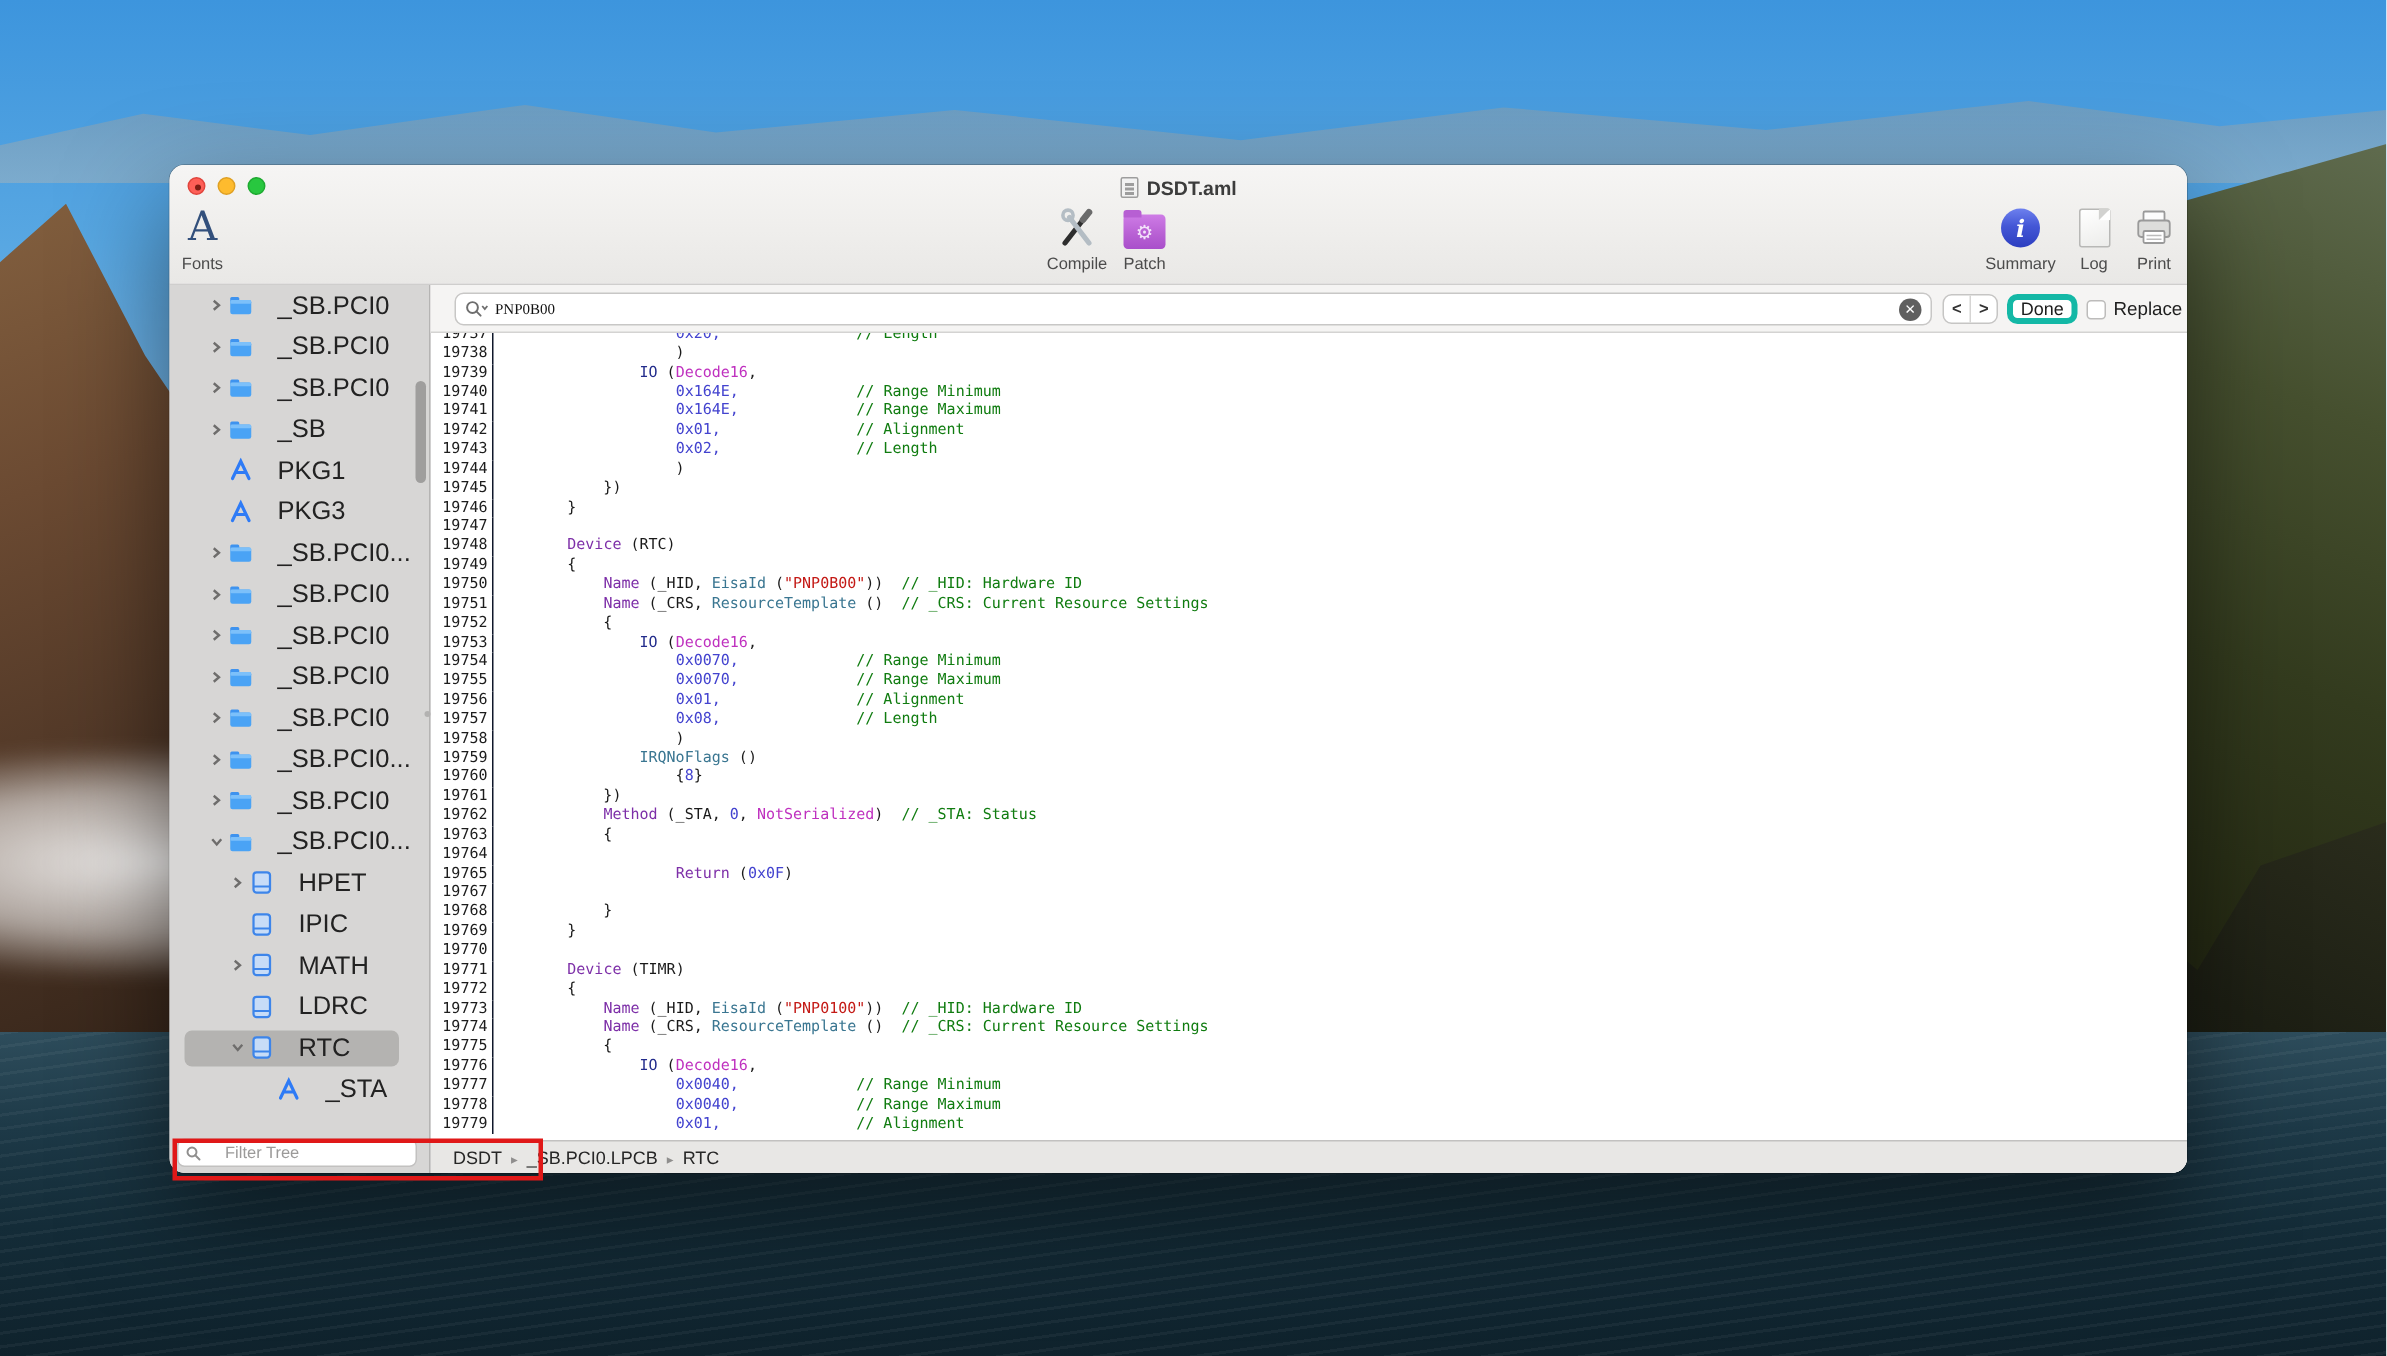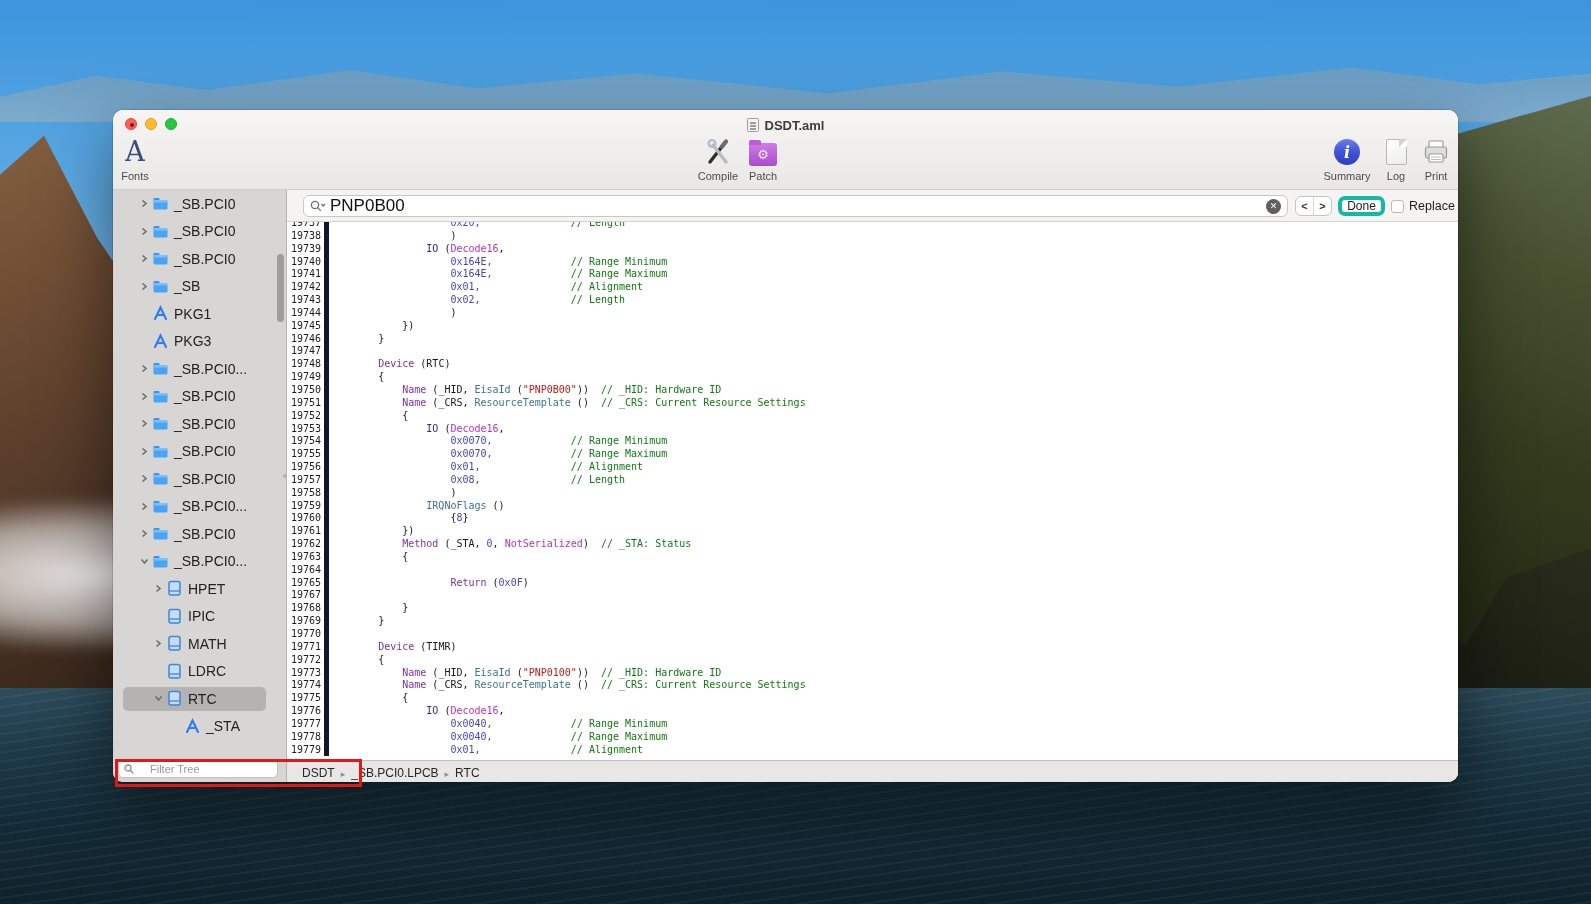--- a/index.html
+++ b/index.html
@@ -53,44 +53,44 @@
 
   
   .content { position:relative; flex:1 1 auto; display:flex; min-height:0; }
 
   .sidebar { position:relative; width:174px; flex:0 0 174px; background:#d7d6d5; border-right:1px solid #b5b4b3; }
   .tree { position:absolute; top:0; left:0; right:0; bottom:28px; overflow:hidden; }
   .trow { height:27.5px; display:flex; align-items:center; position:relative; }
   .trow .pill { position:absolute; left:10px; top:1.5px; width:143px; height:24px; border-radius:5px; background:#b4b3b1; }
   .disc { width:14px; display:flex; justify-content:center; align-items:center; z-index:1; }
   .ticon { width:18px; display:flex; justify-content:center; align-items:center; z-index:1; }
-  .tlabel { margin-left:5px; font-size:14px; color:#222; z-index:1; white-space:nowrap;text-align:right; }
+  .tlabel { margin-left:16px; font-size:17px; color:#222; z-index:1; white-space:nowrap;text-align:right; }
   .sb-scroll { position:absolute; right:2px; top:64px; width:7px; height:68px; border-radius:4px; background:#9f9e9d; }
   .filter-wrap { position:absolute; left:5px; right:8px; bottom:4px; height:19px; background:#fff; border:1px solid #c2c1c0; border-radius:5px; display:flex; align-items:center; padding:0 5px; }
   .filter-wrap .ph { font-size:11px; color:#9b9a99; margin-left:16px; }
   .splitter-dot { position:absolute; left:170px; top:284px; width:4px; height:4px; border-radius:50%; background:#b3b2b1; z-index:3; }
 
   
   .editor-col { flex:1 1 auto; display:flex; flex-direction:column; min-width:0; background:#fff; }
   .findbar { position:relative; height:32px; flex:0 0 32px; background:#f5f4f3; border-bottom:1px solid #d4d3d2; }
   .searchfield { position:absolute; left:16px; top:5px; width:985px; height:22px; background:#fff; border:1px solid #c8c7c6; border-radius:6px; display:flex; align-items:center; padding:0 6px; }
-  .searchfield input { border:none; outline:none; flex:1; font-size:17px; color:#111; font-family:Liberation Sans, sans-serif; background:transparent; margin-left:4px; }
+  .searchfield input { border:none; outline:none; flex:1; font-size:10px; color:#111; font-family:Liberation Serif, serif; background:transparent; margin-left:4px; }
   .clear-btn { width:15px; height:15px; border-radius:50%; background:#5f5f5f; color:#fff; font-size:9px; line-height:15px; text-align:center; }
   .navseg { position:absolute; left:1008px; top:6px; width:37px; height:20px; background:#fff; border:1px solid #c6c5c4; border-radius:6px; display:flex; }
   .navseg .seg { flex:1; display:flex; align-items:center; justify-content:center; font-size:11px; color:#333; font-weight:bold; }
   .navseg .seg:first-child { border-right:1px solid #d6d5d4; }
   .done-btn { position:absolute; left:1051px; top:6px; width:47px; height:20px; background:#fff; border:4px solid #14b8a6; border-radius:7px; font-size:12px; color:#1d1d1d; display:flex; align-items:center; justify-content:center; }
   .replace-wrap { position:absolute; left:1104px; top:6px; height:20px; display:flex; align-items:center; gap:5px; }
   .checkbox { width:13px; height:13px; background:#fff; border:1px solid #bdbcbb; border-radius:3px; }
   .replace-label { font-size:12.5px; color:#1d1d1d; }
 
   .codearea { position:relative; flex:1 1 auto; overflow:hidden; font-family:"DejaVu Sans Mono", monospace; font-size:10px; }
   .codelines { margin-top:-5px; }
   .cl { display:flex; height:12.85px; line-height:12.85px; white-space:pre; }
-  .ln { width:42px; flex:0 0 42px; text-align:right; padding-right:3px; color:#1c1c1c; border-right:5px solid #0f172a; }
+  .ln { width:42px; flex:0 0 42px; text-align:right; padding-right:3px; color:#1c1c1c; border-right:1px solid #0f172a; }
   .ct { padding-left:1px; }
   .tok-p { color:#1a1a1a; } .tok-k { color:#7d2fa8; } .tok-t { color:#3a7691; } .tok-r { color:#232c8c; }
   .tok-c { color:#bf30bf; } .tok-n { color:#4343cf; } .tok-s { color:#c41a16; } .tok-m { color:#107c10; }
 
   
   .statusbar { height:22px; flex:0 0 22px; background:#e8e7e5; border-top:1px solid #c2c1c0; display:flex; align-items:center; padding-left:15px; }
   .crumb { font-size:12px; color:#262626; }
   .crumb-sep { font-size:9px; color:#8f8e8d; margin:0 6px; }
 
   

